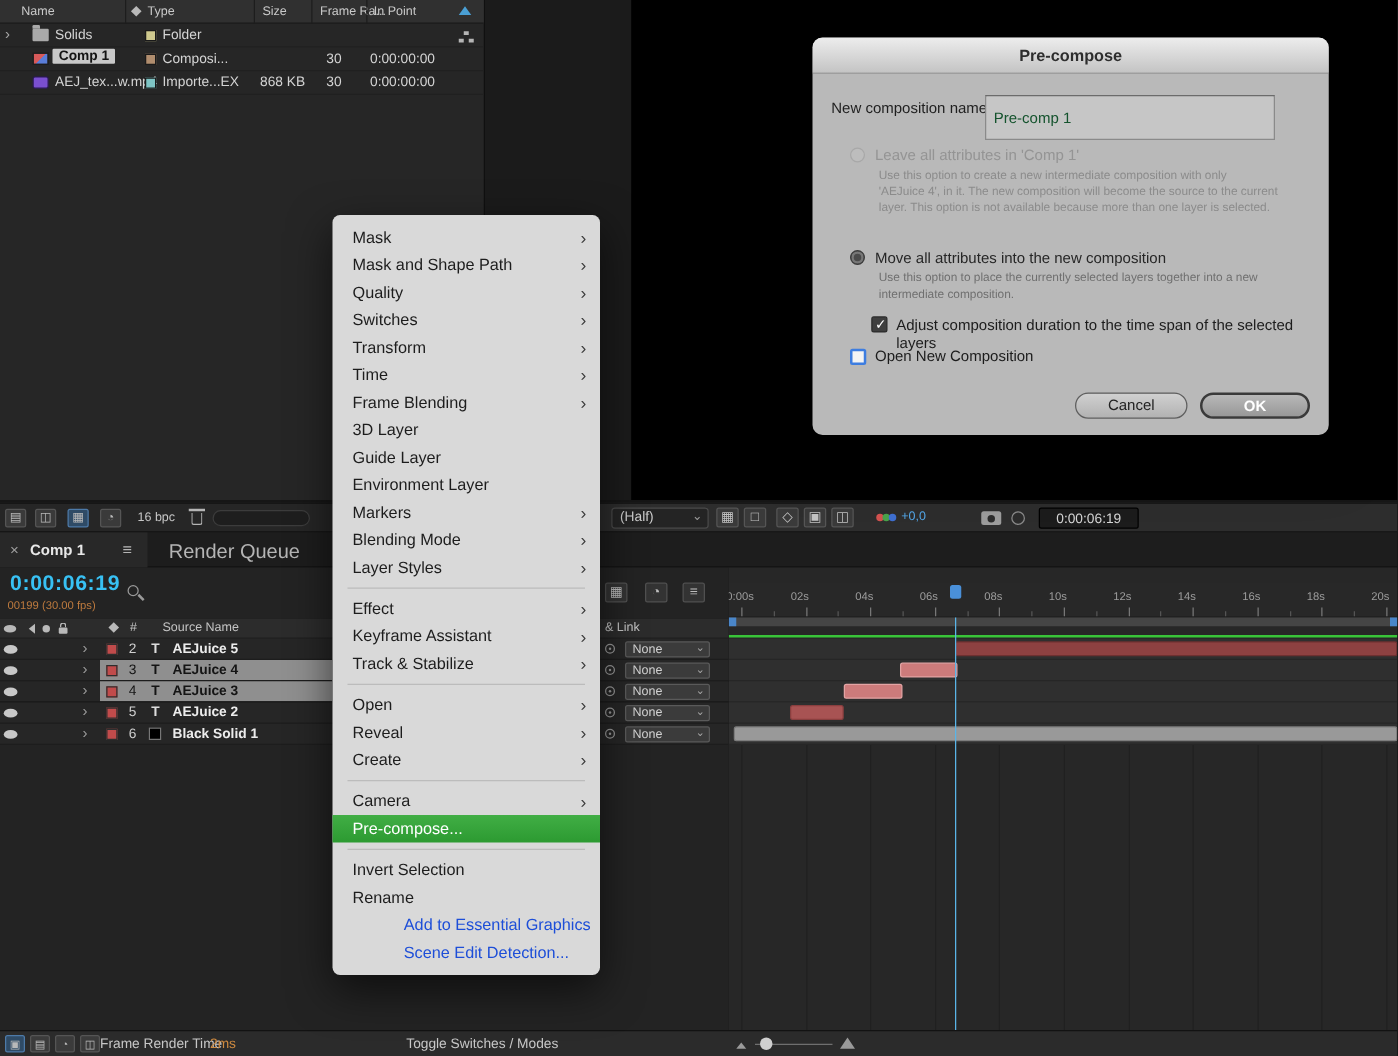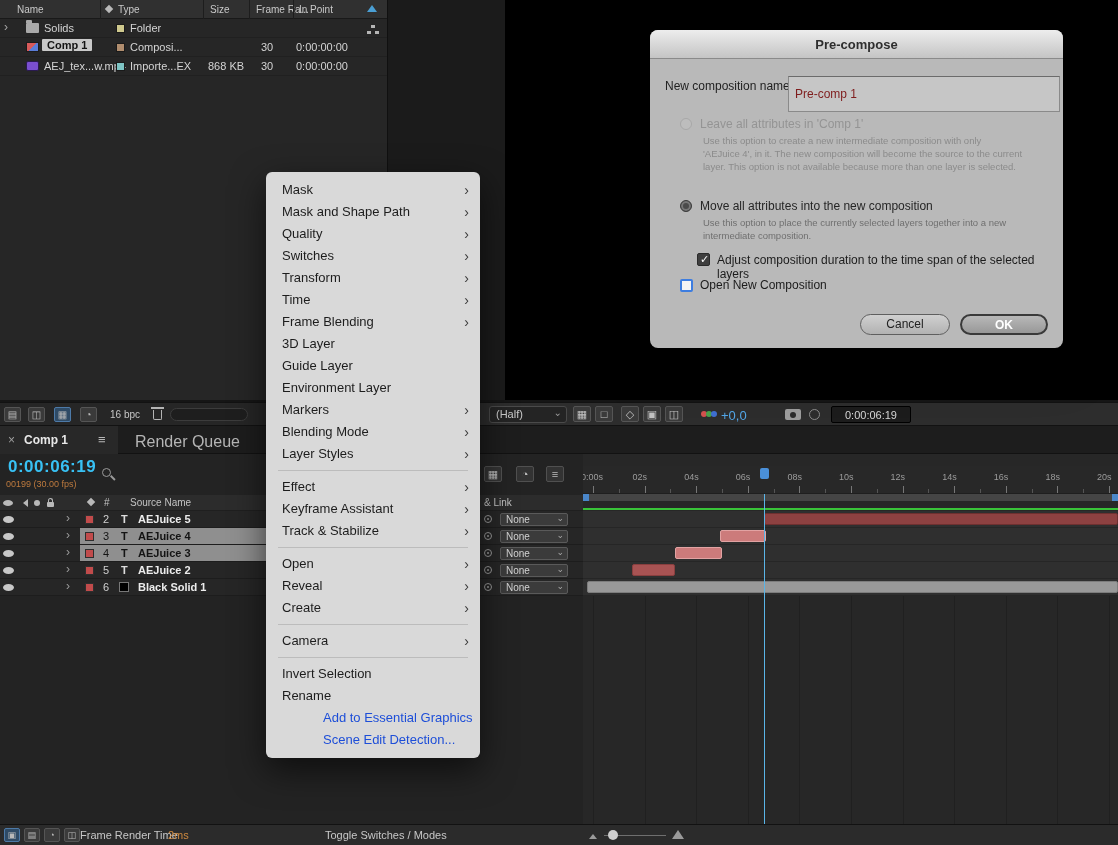--- a/index.html
+++ b/index.html
@@ -30,21 +30,21 @@
   .ic-flow::before { content:""; position:absolute; left:4px; top:0; width:4px; height:3px; background:#b5b5b5; }
   .ic-flow::after { content:""; position:absolute; left:0; top:6px; width:4px; height:3px; background:#b5b5b5; box-shadow:8px 0 #b5b5b5; }
 
   .gap-panel { position:absolute; left:388px; top:0; width:117px; height:400px; background:#1b1b1b; }
   .viewer-black { position:absolute; left:505px; top:0; width:613px; height:400px; background:#000; }
 
   
   .dialog { position:absolute; left:650px; top:30px; width:413px; height:318px; background:#b9b9b9; border-radius:8px; box-shadow:0 16px 45px rgba(0,0,0,.65); z-index:40; }
   .dlg-title { height:29px; background:linear-gradient(#ededed,#c4c4c4); border-bottom:1px solid #8a8a8a; border-radius:8px 8px 0 0; text-align:center; font-size:13px; font-weight:bold; color:#2e2e2e; line-height:29px; }
   .dlg-label { position:absolute; font-size:12px; color:#1f1f1f; }
-  .dlg-input { position:absolute; left:138px; top:46px; width:272px; height:19px; background:#c6c6c6; border:1px solid #8a8a8a; border-top-color:#6b6b6b; font-size:12px; color:#7f1d1d; padding:17px 6px; font-family:inherit; }
+  .dlg-input { position:absolute; left:138px; top:46px; width:232px; height:19px; background:#c6c6c6; border:1px solid #8a8a8a; border-top-color:#6b6b6b; font-size:12px; color:#14532d; padding:17px 6px; font-family:inherit; }
   .radio { position:absolute; width:12px; height:12px; border-radius:50%; border:1px solid #8f8f8f; background:#c2c2c2; }
   .radio.disabled { border-color:#a8a8a8; background:#bdbdbd; }
   .radio.selected { background:#4a4a4a; border-color:#3c3c3c; box-shadow:inset 0 0 0 2px #777; }
   .opt-label { position:absolute; font-size:12px; }
   .opt-label.dis { color:#949494; }
   .opt-label.en { color:#262626; }
   .opt-desc { position:absolute; width:360px; }
   .desc-line { font-size:9.5px; line-height:13px; color:#8b8b8b; white-space:nowrap; }
   .opt-desc.en .desc-line { color:#6f6f6f; }
   .cb { position:absolute; width:13px; height:13px; }
@@ -73,21 +73,21 @@
   .trash::before { content:""; position:absolute; left:-3px; top:-3px; width:13px; height:1.5px; background:#b5b5b5; }
   .pt-field { position:absolute; left:170px; top:5px; width:78px; height:13px; background:#1e1e1e; border:1px solid #3c3c3c; border-radius:7px; }
 
   .comp-toolbar { position:absolute; left:460px; top:402px; width:658px; height:24px; background:#2d2d2d; border-top:1px solid #121212; border-bottom:1px solid #121212; border-left:1px solid #141414; }
   .res-select { position:absolute; left:28px; top:3px; width:78px; height:17px; background:#242424; border:1px solid #4a4a4a; border-radius:3px; font-size:11px; color:#cccccc; }
   .res-select .val { position:absolute; left:6px; top:1px; }
   .res-select .car { position:absolute; right:4px; top:0px; color:#9a9a9a; font-size:10px; }
   .ct-icon { position:absolute; top:3px; width:18px; height:16px; background:#3a3a3a; border:1px solid #555; border-radius:2px; color:#c2c2c2; font-size:11px; text-align:center; line-height:15px; }
   .rgb-dots { position:absolute; left:240px; top:8px; width:16px; height:8px; }
   .rgb-dots i { position:absolute; width:6px; height:6px; border-radius:50%; }
-  .exposure { position:absolute; left:260px; top:5px; font-size:13px; color:#53a7e8; }
+  .exposure { position:absolute; left:260px; top:5px; font-size:10px; color:#53a7e8; }
   .cam { position:absolute; left:324px; top:6px; width:16px; height:11px; background:#9c9c9c; border-radius:2px; }
   .cam::after { content:""; position:absolute; left:5px; top:2.5px; width:6px; height:6px; border-radius:50%; background:#2d2d2d; }
   .snap2 { position:absolute; left:348px; top:6px; width:11px; height:11px; border:1.5px solid #8a8a8a; border-radius:50%; }
   .tc-box { position:absolute; left:370px; top:3px; width:80px; height:17px; background:#1c1c1c; border:1px solid #000; border-radius:2px; font-size:11px; color:#d6d6d6; text-align:center; line-height:16px; }
 
   
   .tabs-row { position:absolute; left:0; top:426px; width:1118px; height:28px; background:#1d1d1d; border-bottom:1px solid #121212; }
   .tab-active { position:absolute; left:0; top:0; width:118px; height:28px; background:#282828; }
   .tab-close { position:absolute; left:8px; top:7px; color:#9f9f9f; font-size:12px; }
   .tab-label { position:absolute; left:24px; top:7px; color:#e8e8e8; font-size:12px; font-weight:bold; }
@@ -259,20 +259,21 @@
     <div class="menu-sep"></div>
     <div class="menu-item"><span>Effect</span><span class="chev">›</span></div>
     <div class="menu-item"><span>Keyframe Assistant</span><span class="chev">›</span></div>
     <div class="menu-item"><span>Track &amp; Stabilize</span><span class="chev">›</span></div>
     <div class="menu-sep"></div>
     <div class="menu-item"><span>Open</span><span class="chev">›</span></div>
     <div class="menu-item"><span>Reveal</span><span class="chev">›</span></div>
     <div class="menu-item"><span>Create</span><span class="chev">›</span></div>
     <div class="menu-sep"></div>
     <div class="menu-item"><span>Camera</span><span class="chev">›</span></div>
+    <div class="menu-item hl"><span>Pre-compose...</span></div>
     <div class="menu-sep"></div>
     <div class="menu-item"><span>Invert Selection</span></div>
     <div class="menu-item"><span>Rename</span></div>
     <div class="menu-item dis"><span>Add to Essential Graphics</span></div>
     <div class="menu-item dis"><span>Scene Edit Detection...</span></div>
   </div>
 
 <div class="panel-toolbar">
   <span class="pt-icon" style="left:4px">▤</span>
   <span class="pt-icon" style="left:28px">◫</span>

